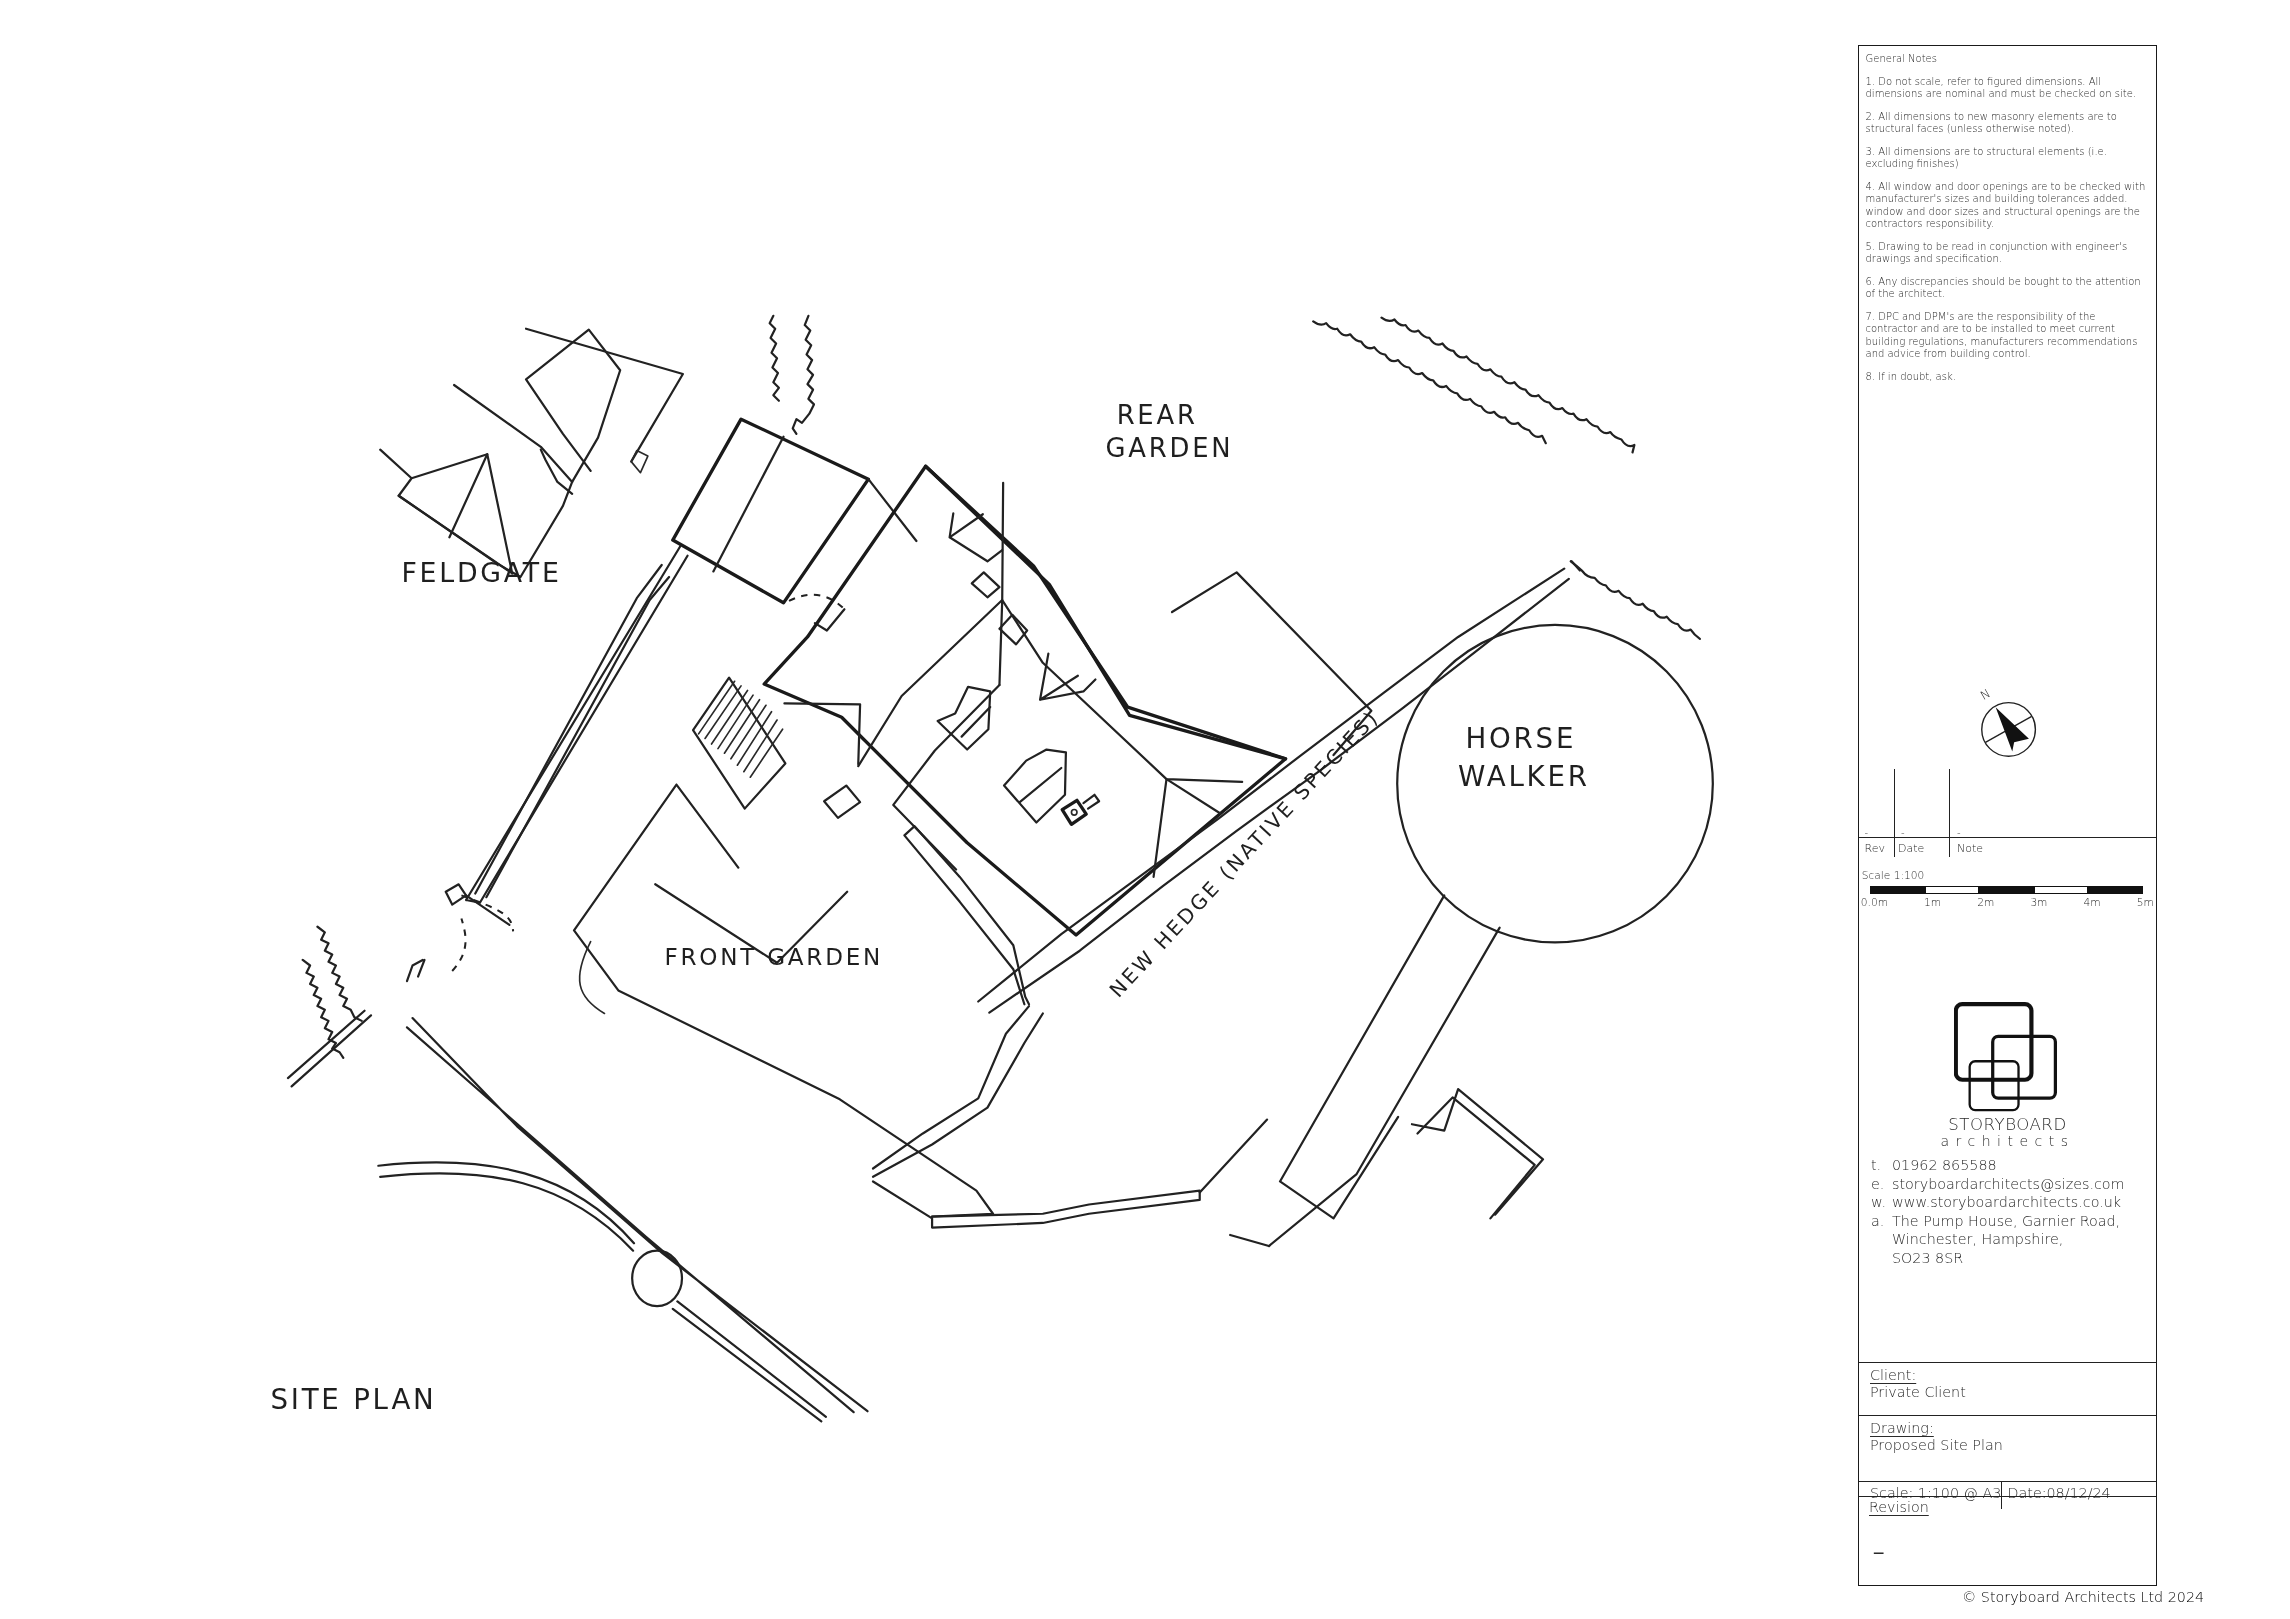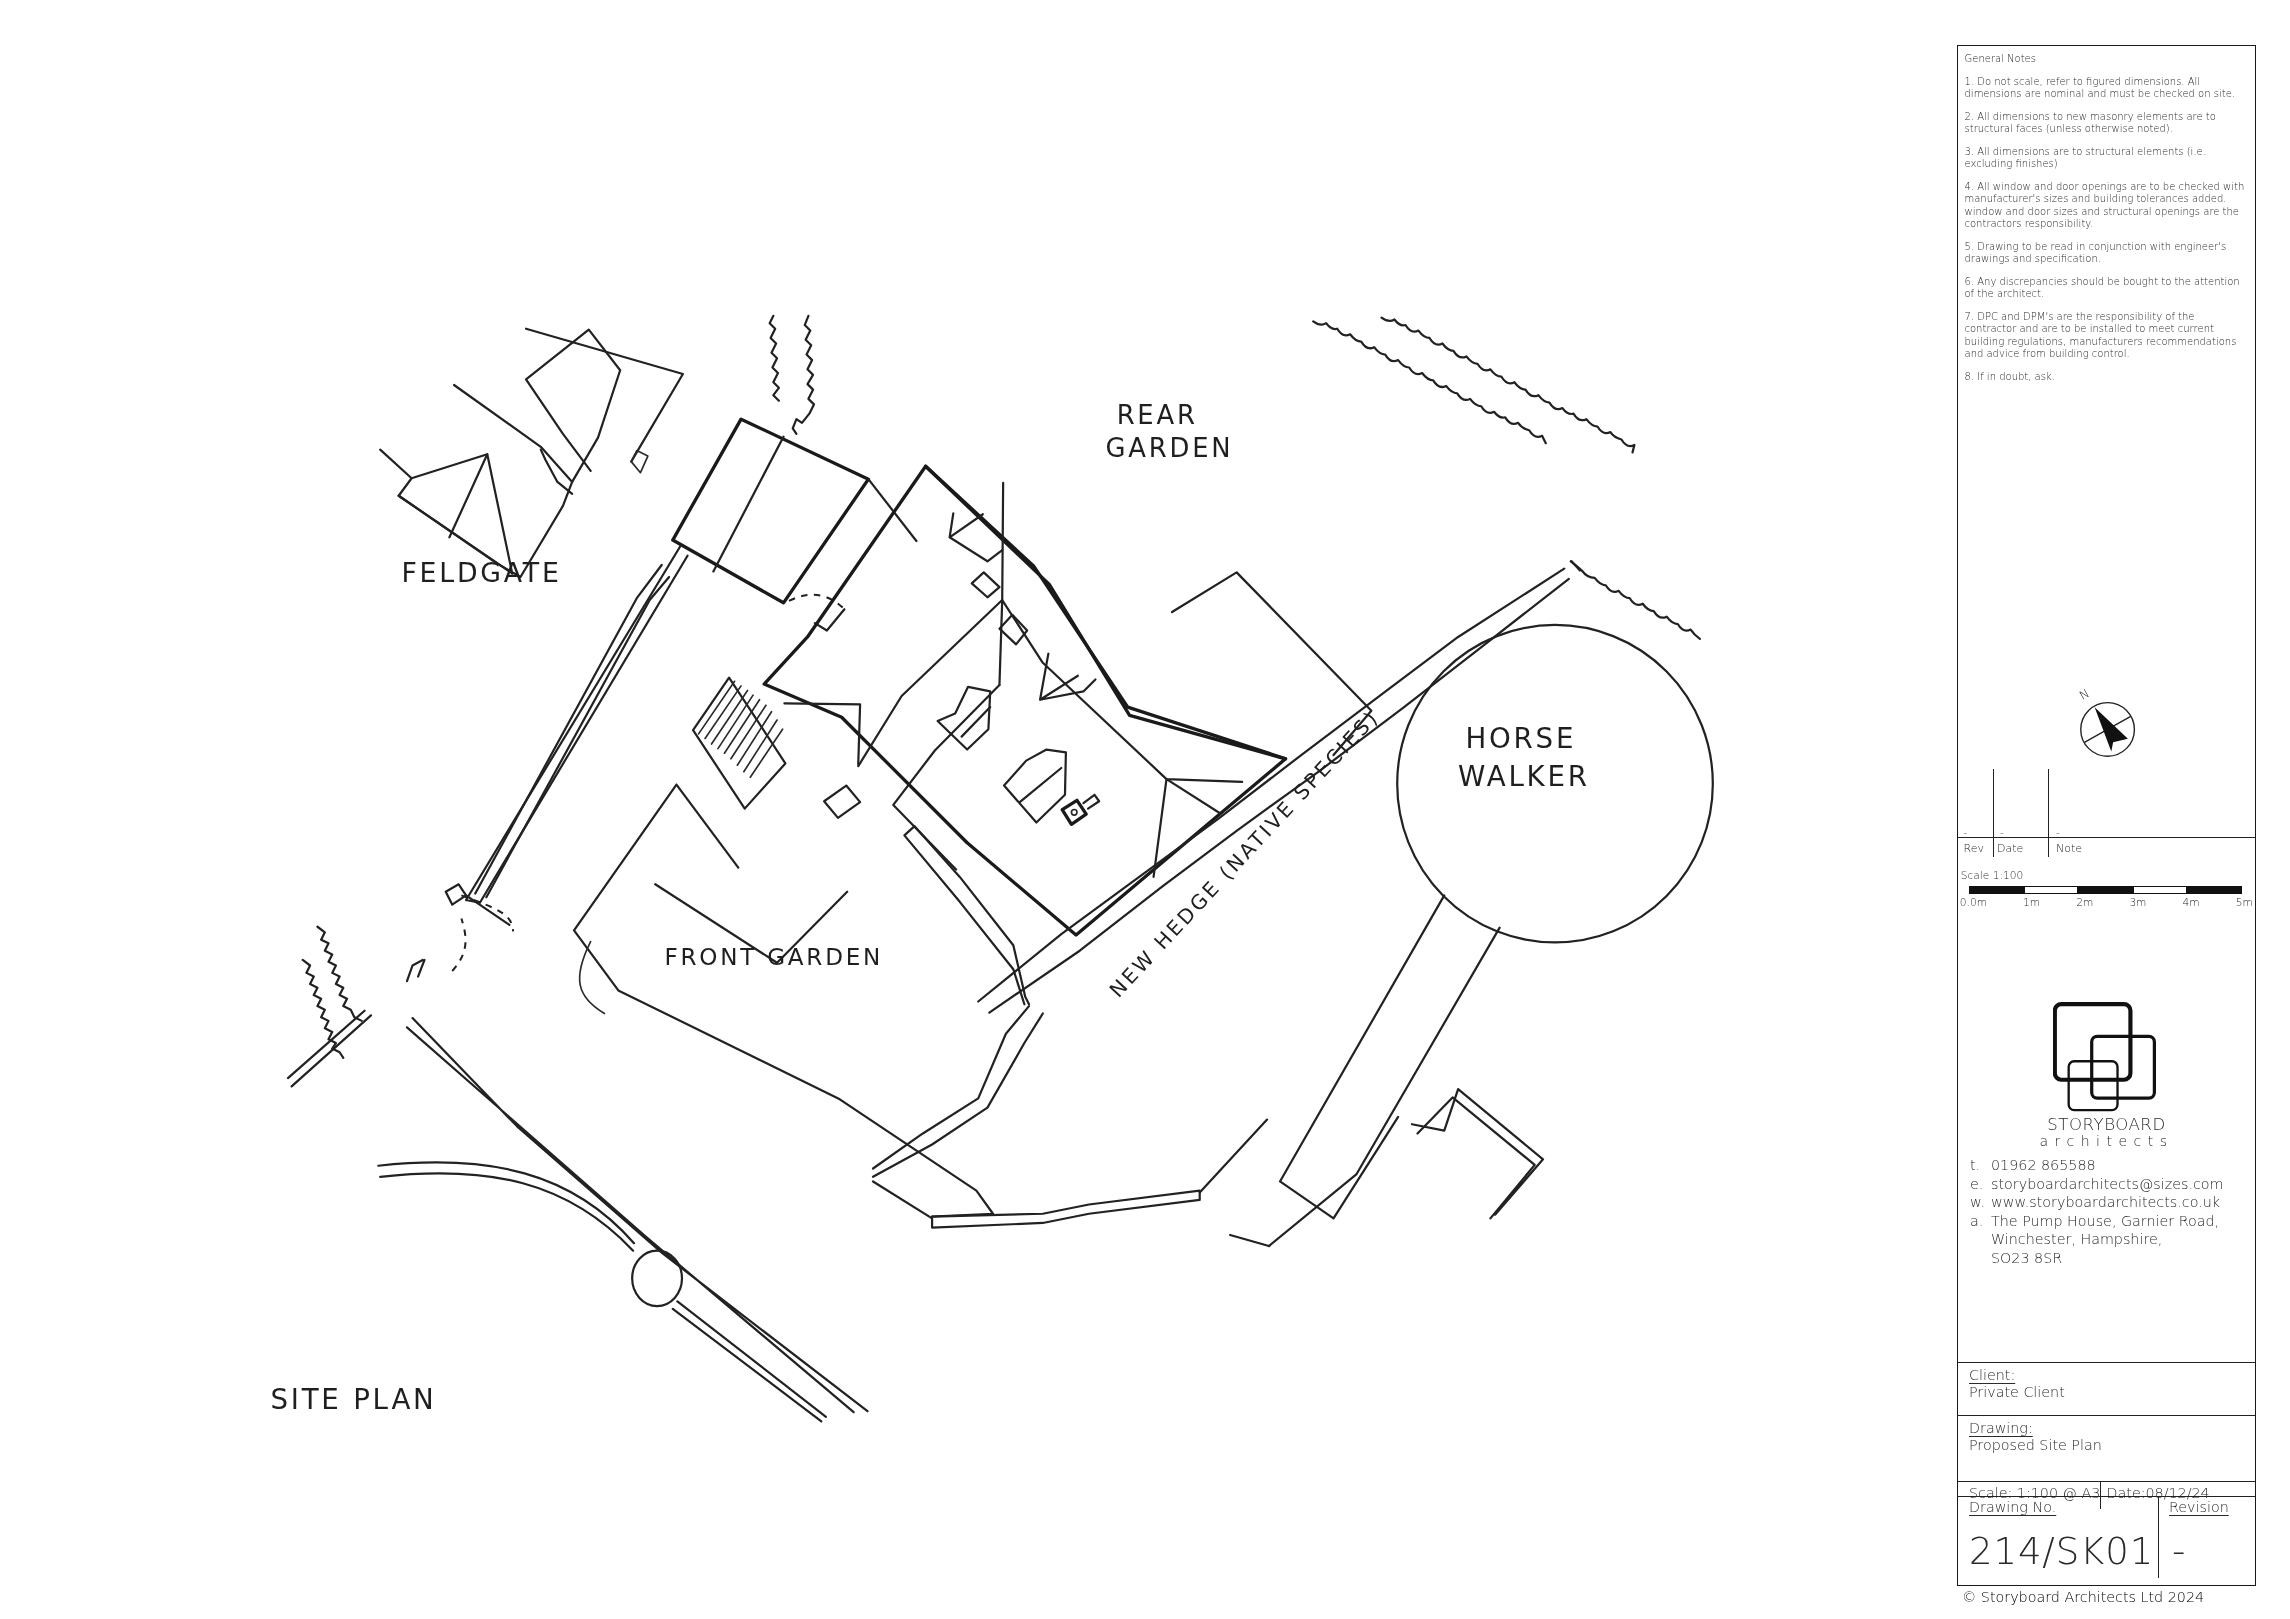--- a/index.html
+++ b/index.html
@@ -6,21 +6,21 @@
   body { width:2291px; height:1620px; position:relative; overflow:hidden; font-family:"DejaVu Sans", sans-serif; color:#1a1a1a; }
   .sheet { position:absolute; left:0; top:0; width:2291px; height:1620px; background:#fff; }
   svg.plan { position:absolute; left:0; top:0; width:1938px; height:1620px; }
   svg.plan .ink { fill:none; stroke:#222; stroke-width:2.4; stroke-linecap:round; stroke-linejoin:round; }
   svg.plan .ink-thick { fill:none; stroke:#1a1a1a; stroke-width:3.6; stroke-linecap:round; stroke-linejoin:round; }
   svg.plan .ink-thin { fill:none; stroke:#2a2a2a; stroke-width:1.8; stroke-linecap:round; stroke-linejoin:round; }
   svg.plan .dash { fill:none; stroke:#222; stroke-width:2.2; stroke-dasharray:7 7; }
   svg.plan text { font-family:"DejaVu Sans", sans-serif; fill:#1f1f1f; letter-spacing:3px; }
 
   
-  .tb { position:absolute; left:1957px; top:45px; width:299px; height:1541px; border:1.8px solid #1a1a1a; box-sizing:border-box; font-family:"DejaVu Sans", sans-serif; font-weight:300; color:#2a2a2a; }
+  .tb { position:absolute; left:1858px; top:45px; width:299px; height:1541px; border:1.8px solid #1a1a1a; box-sizing:border-box; font-family:"DejaVu Sans", sans-serif; font-weight:300; color:#2a2a2a; }
   .notes { position:absolute; left:0; top:0; width:100%; padding:7.4px 6.5px; box-sizing:border-box; font-size:10px; line-height:12.5px; }
   .notes .title { margin-bottom:10px; }
   .notes p { margin:0 0 10px 0; }
   .north { position:absolute; left:118px; top:639px; width:65px; height:74px; }
   .rev-table { position:absolute; left:0; top:723px; width:100%; height:92px; }
   .rev-col-line { position:absolute; top:0; width:1.4px; height:88px; background:#222; }
   .rev-dash { position:absolute; top:92px; font-size:10px; }
   .rev-hline { position:absolute; left:0; top:792px; width:100%; height:1.4px; background:#222; }
   .rev-headers { position:absolute; top:796px; font-size:11px; }
   .scale-label { position:absolute; left:2.8px; top:823px; font-size:10.6px; }
@@ -251,24 +251,20 @@
       <div class="lbl">Drawing:</div>
       <div>Proposed Site Plan</div>
     </div>
 
     <div class="row2" style="top:1423px; height:27px;">
       <div class="c1">Scale: 1:100 @ A3</div>
       <div class="c2">Date:08/12/24</div>
     </div>
 
     <div class="dwgno" style="top:1450px;">
-      <div class="c1">
-        <div class="lbl">Drawing No.</div>
-        <div class="big">214/SK01</div>
-      </div>
       <div class="c2">
         <div class="lbl">Revision</div>
         <div class="rv">-</div>
       </div>
     </div>
   </div>
 
   <div class="copyright">© Storyboard Architects Ltd 2024</div>
 </div>
 

